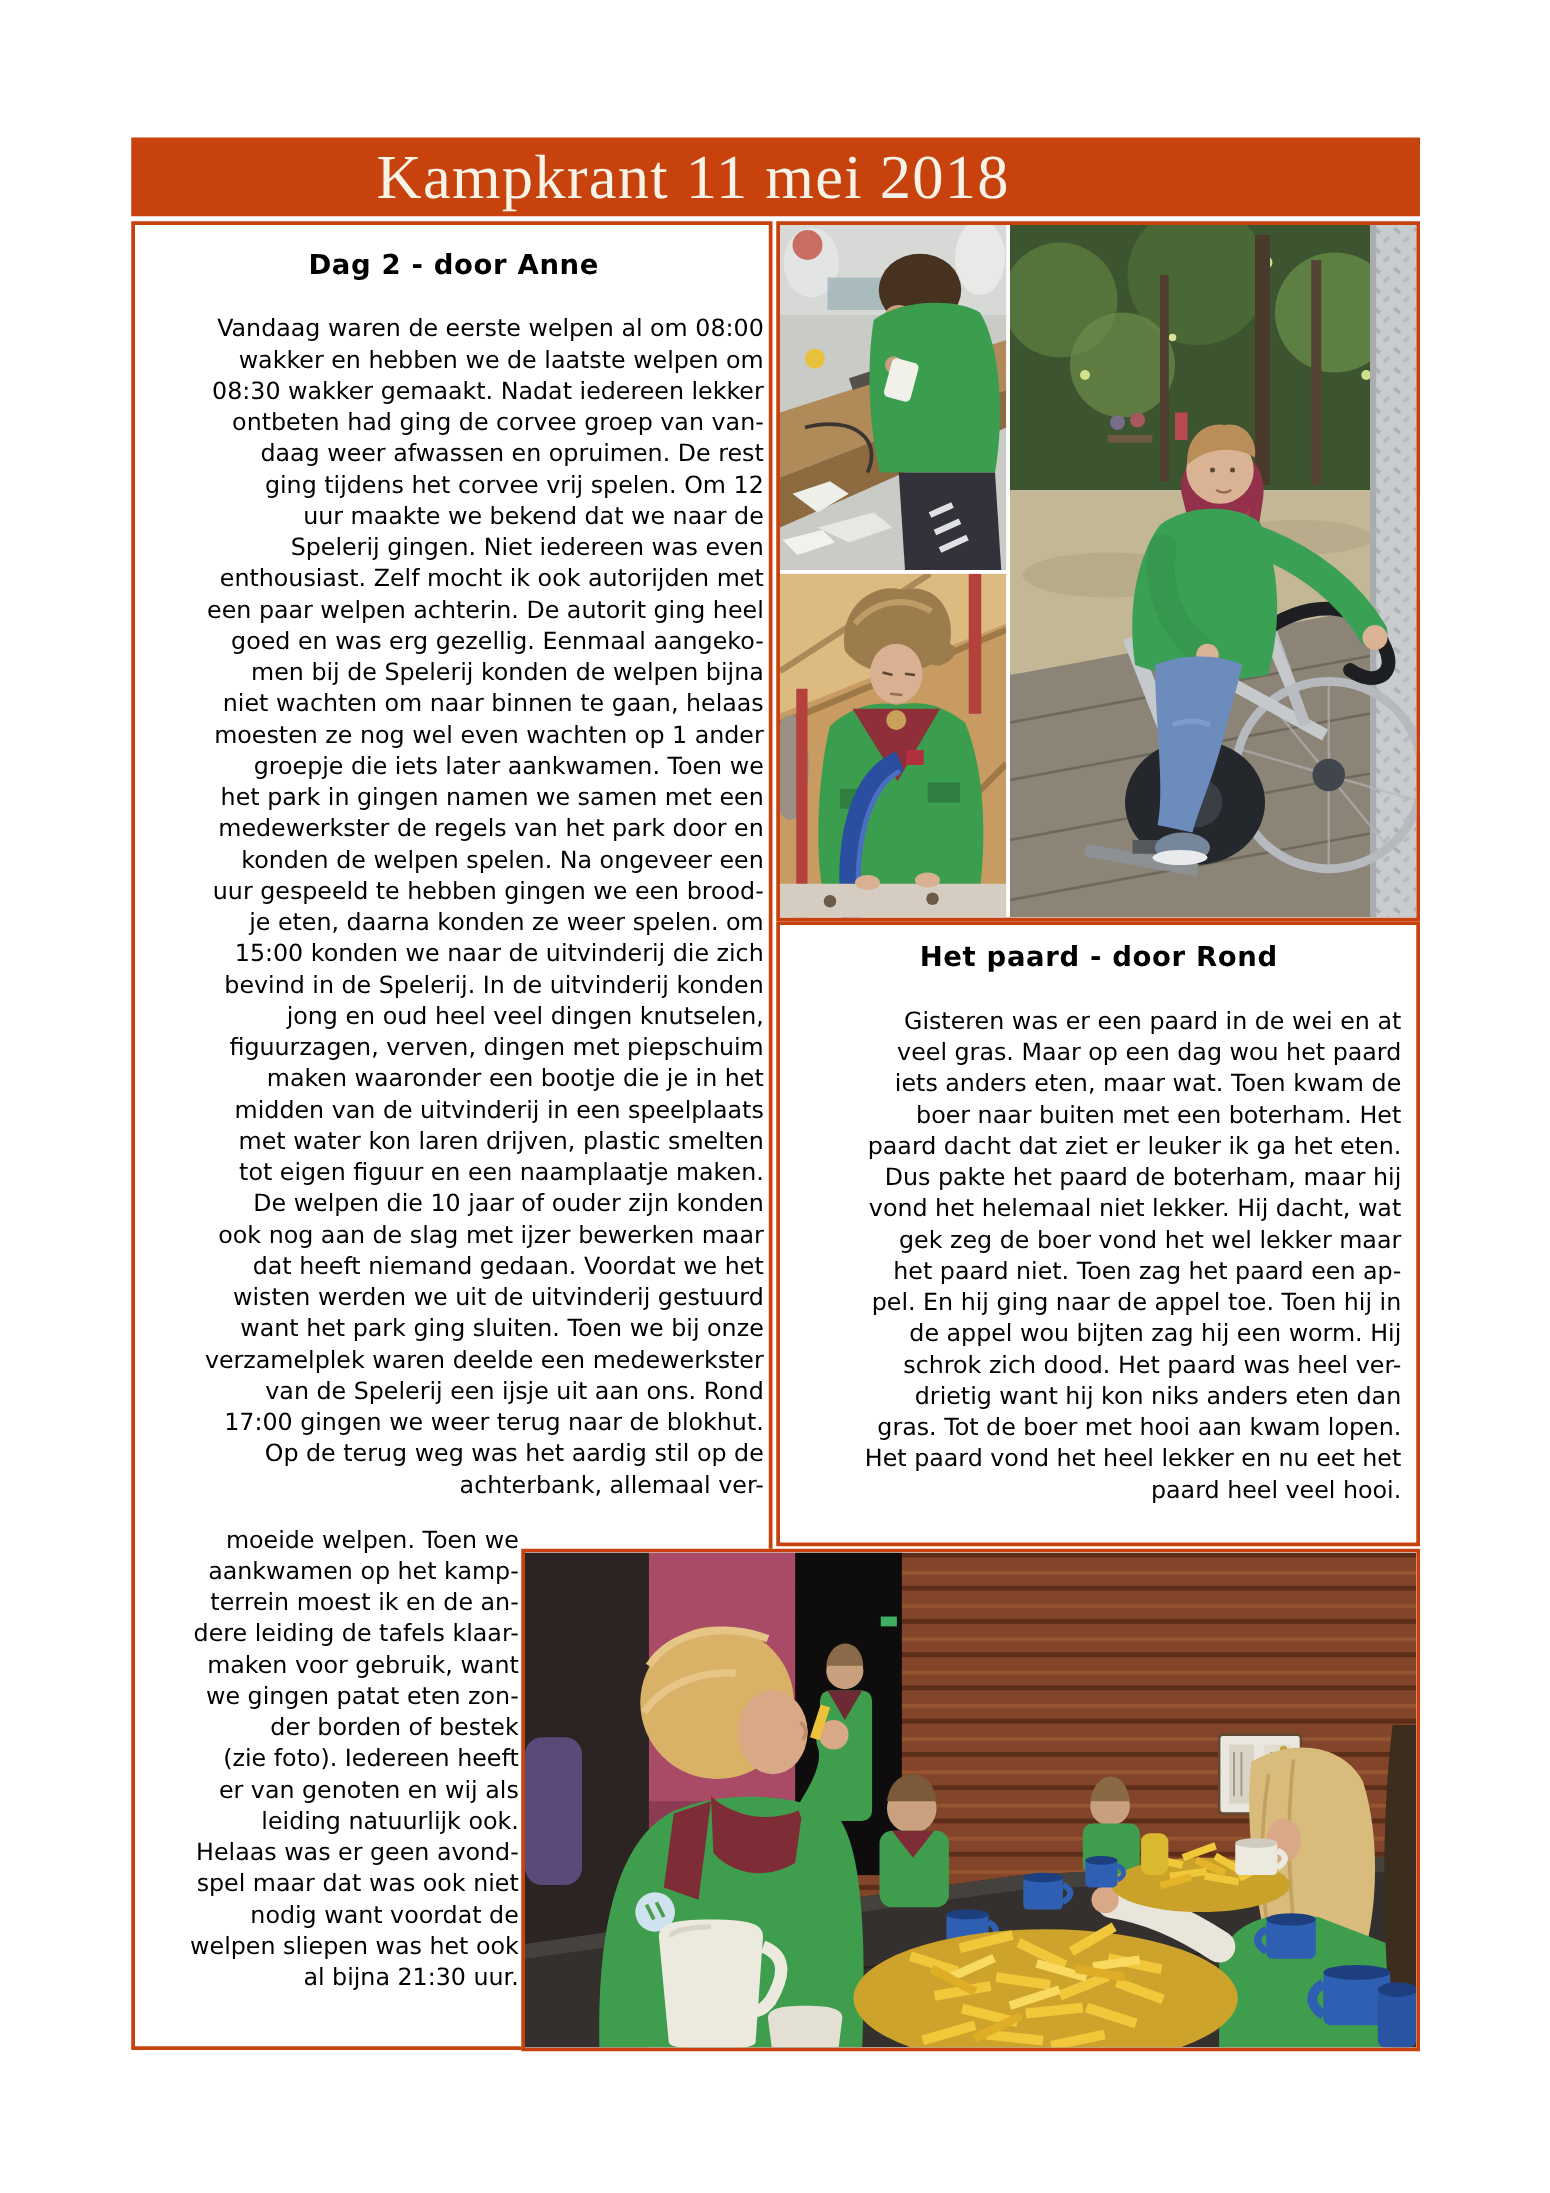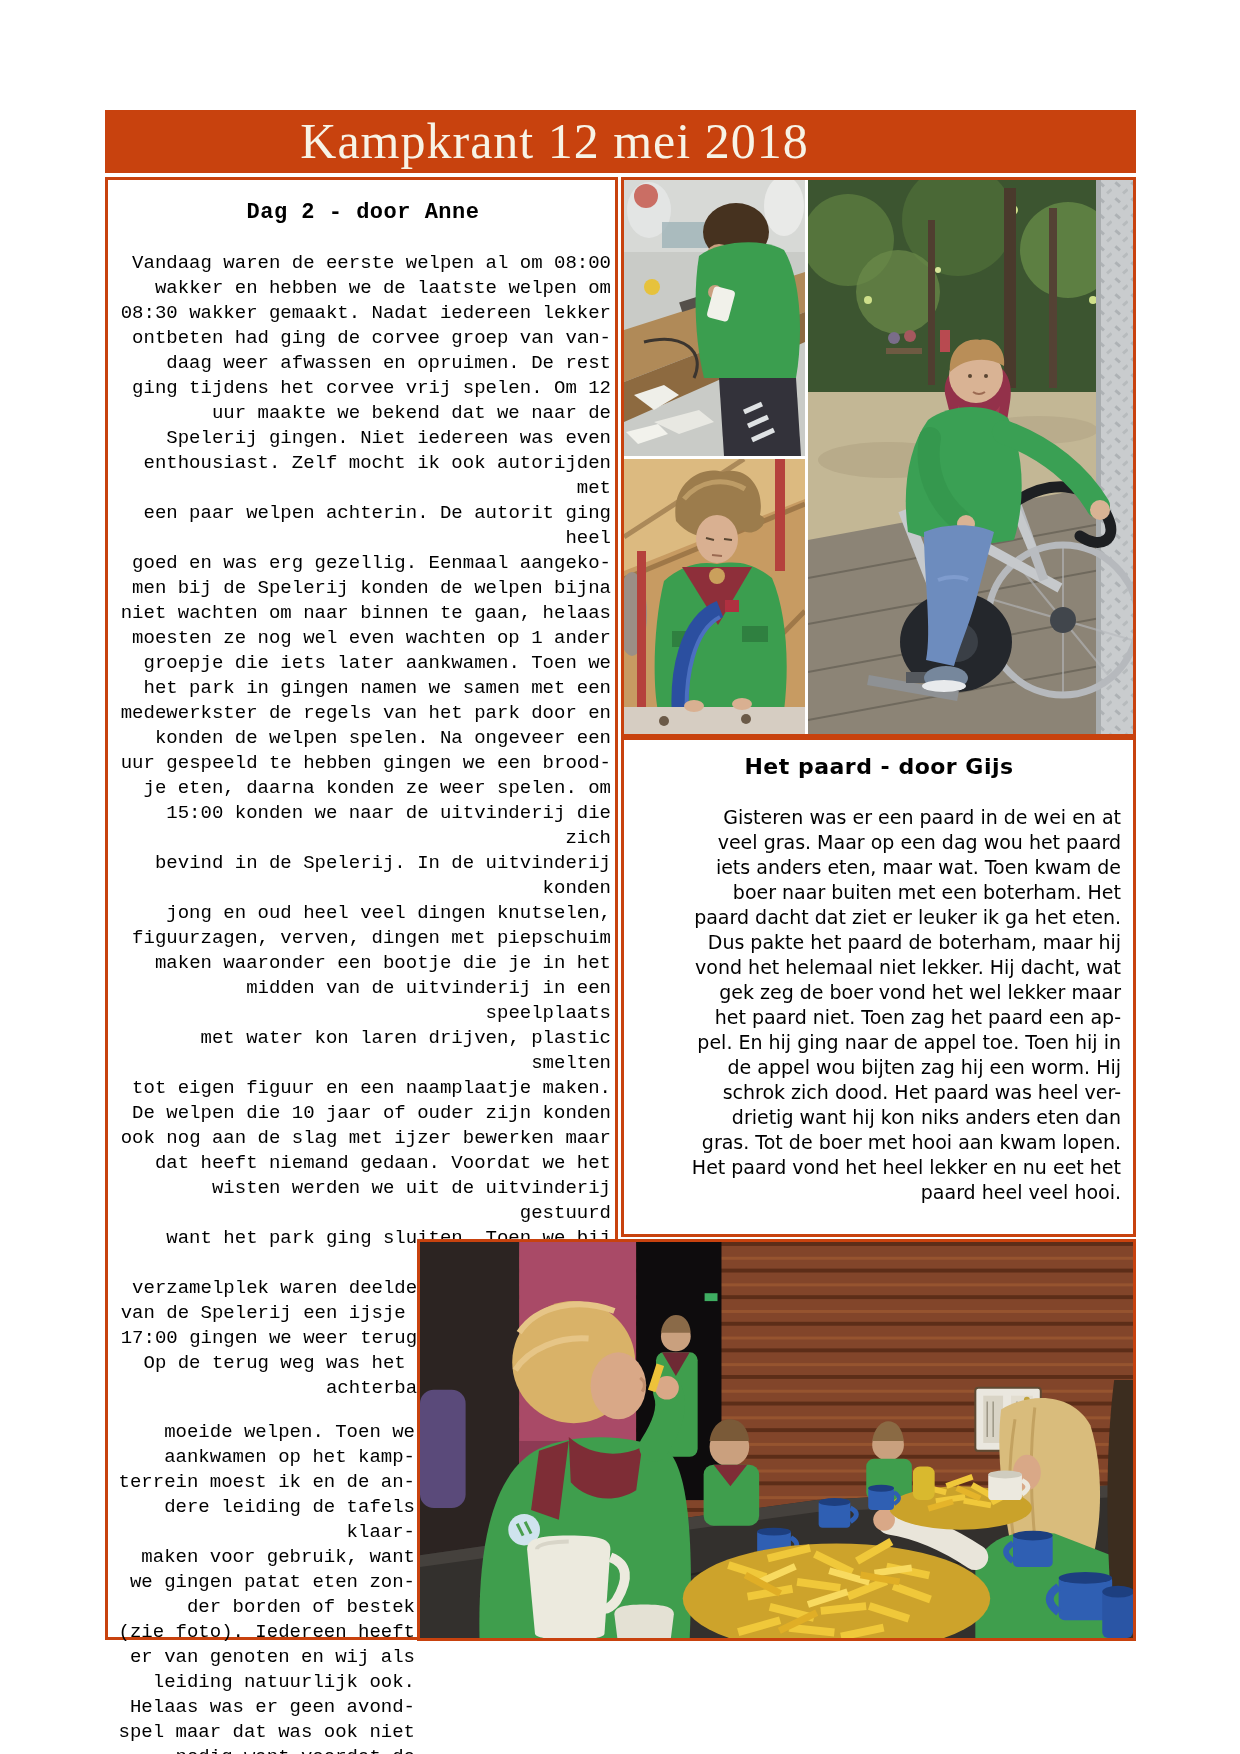--- a/index.html
+++ b/index.html
@@ -9,21 +9,21 @@
 
   .banner{position:absolute;left:105px;top:110px;width:1031px;height:63px;
           background:var(--accent);}
   .banner .title{display:block;width:100%;height:63px;line-height:63px;text-align:center;
           padding-right:132px;box-sizing:border-box;
           font-family:"Liberation Serif","DejaVu Serif",serif;
           font-size:50px;color:var(--cream);letter-spacing:1px;}
 
   .obox{position:absolute;border:3px solid var(--accent);background:#fff;box-sizing:border-box;}
 
-  .left-box{left:105px;top:177px;width:513px;height:1463px;padding:20px 4px 0 7px;font-family:Liberation Mono, monospace;}
+  .left-box{left:105px;top:177px;width:513px;height:1463px;padding:20px 4px 0 7px;}
   .h-art{font-size:22px;font-weight:bold;text-align:center;margin:0 0 26px 0;letter-spacing:.5px;}
   .body-txt{font-size:19px;line-height:25px;white-space:pre-line;text-align:right;}
   .narrow{width:300px;margin-top:19px;}
 
   .photo-grid{left:621px;top:177px;width:515px;height:560px;padding:0;display:flex;gap:3px;
               background:#fff;}
   .pg-left{display:flex;flex-direction:column;gap:3px;width:181px;}
   .photo{overflow:hidden;position:relative;background:#ddd;}
   .photo svg{display:block;width:100%;height:100%;}
   .ph-a{width:181px;height:276px;}
@@ -34,21 +34,21 @@
 
   .fries-box{left:417px;top:1239px;width:719px;height:402px;padding:0;}
   .fries-box .photo{width:713px;height:396px;}
 </style>
 </head>
 <body>
 
 <div id="page">
 
   <div class="banner">
-    <span class="title">Kampkrant 12 mei 2018</span>
+    <span class="title">Kampkrant 11 mei 2018</span>
   </div>
 
   <div class="obox left-box">
     <h2 class="h-art">Dag 2 - door Anne</h2>
     <div class="body-txt">Vandaag waren de eerste welpen al om 08:00
 wakker en hebben we de laatste welpen om
 08:30 wakker gemaakt. Nadat iedereen lekker
 ontbeten had ging de corvee groep van van-
 daag weer afwassen en opruimen. De rest
 ging tijdens het corvee vrij spelen. Om 12
@@ -218,21 +218,21 @@
         <circle cx="158" cy="344" r="9" fill="#d9b394"></circle>
         <path d="M116,352 C140,342 170,344 186,352 L168,420 C160,448 150,470 146,486 L118,480 C124,452 116,396 116,352 Z" fill="#6d8cbe"></path>
         <path d="M130,400 C140,396 152,396 160,400" stroke="#7f9cce" stroke-width="4" fill="none"></path>
         <ellipse cx="138" cy="498" rx="22" ry="12" fill="#76879c"></ellipse>
         <ellipse cx="136" cy="506" rx="22" ry="6" fill="#e8eaec"></ellipse>
       </svg>
     </div>
   </div>
 
   <div class="obox horse-box">
-    <h2 class="h-art">Het paard - door Gijs</h2>
+    <h2 class="h-art">Het paard - door Rond</h2>
     <div class="body-txt">Gisteren was er een paard in de wei en at
 veel gras. Maar op een dag wou het paard
 iets anders eten, maar wat. Toen kwam de
 boer naar buiten met een boterham. Het
 paard dacht dat ziet er leuker ik ga het eten.
 Dus pakte het paard de boterham, maar hij
 vond het helemaal niet lekker. Hij dacht, wat
 gek zeg de boer vond het wel lekker maar
 het paard niet. Toen zag het paard een ap-
 pel. En hij ging naar de appel toe. Toen hij in

